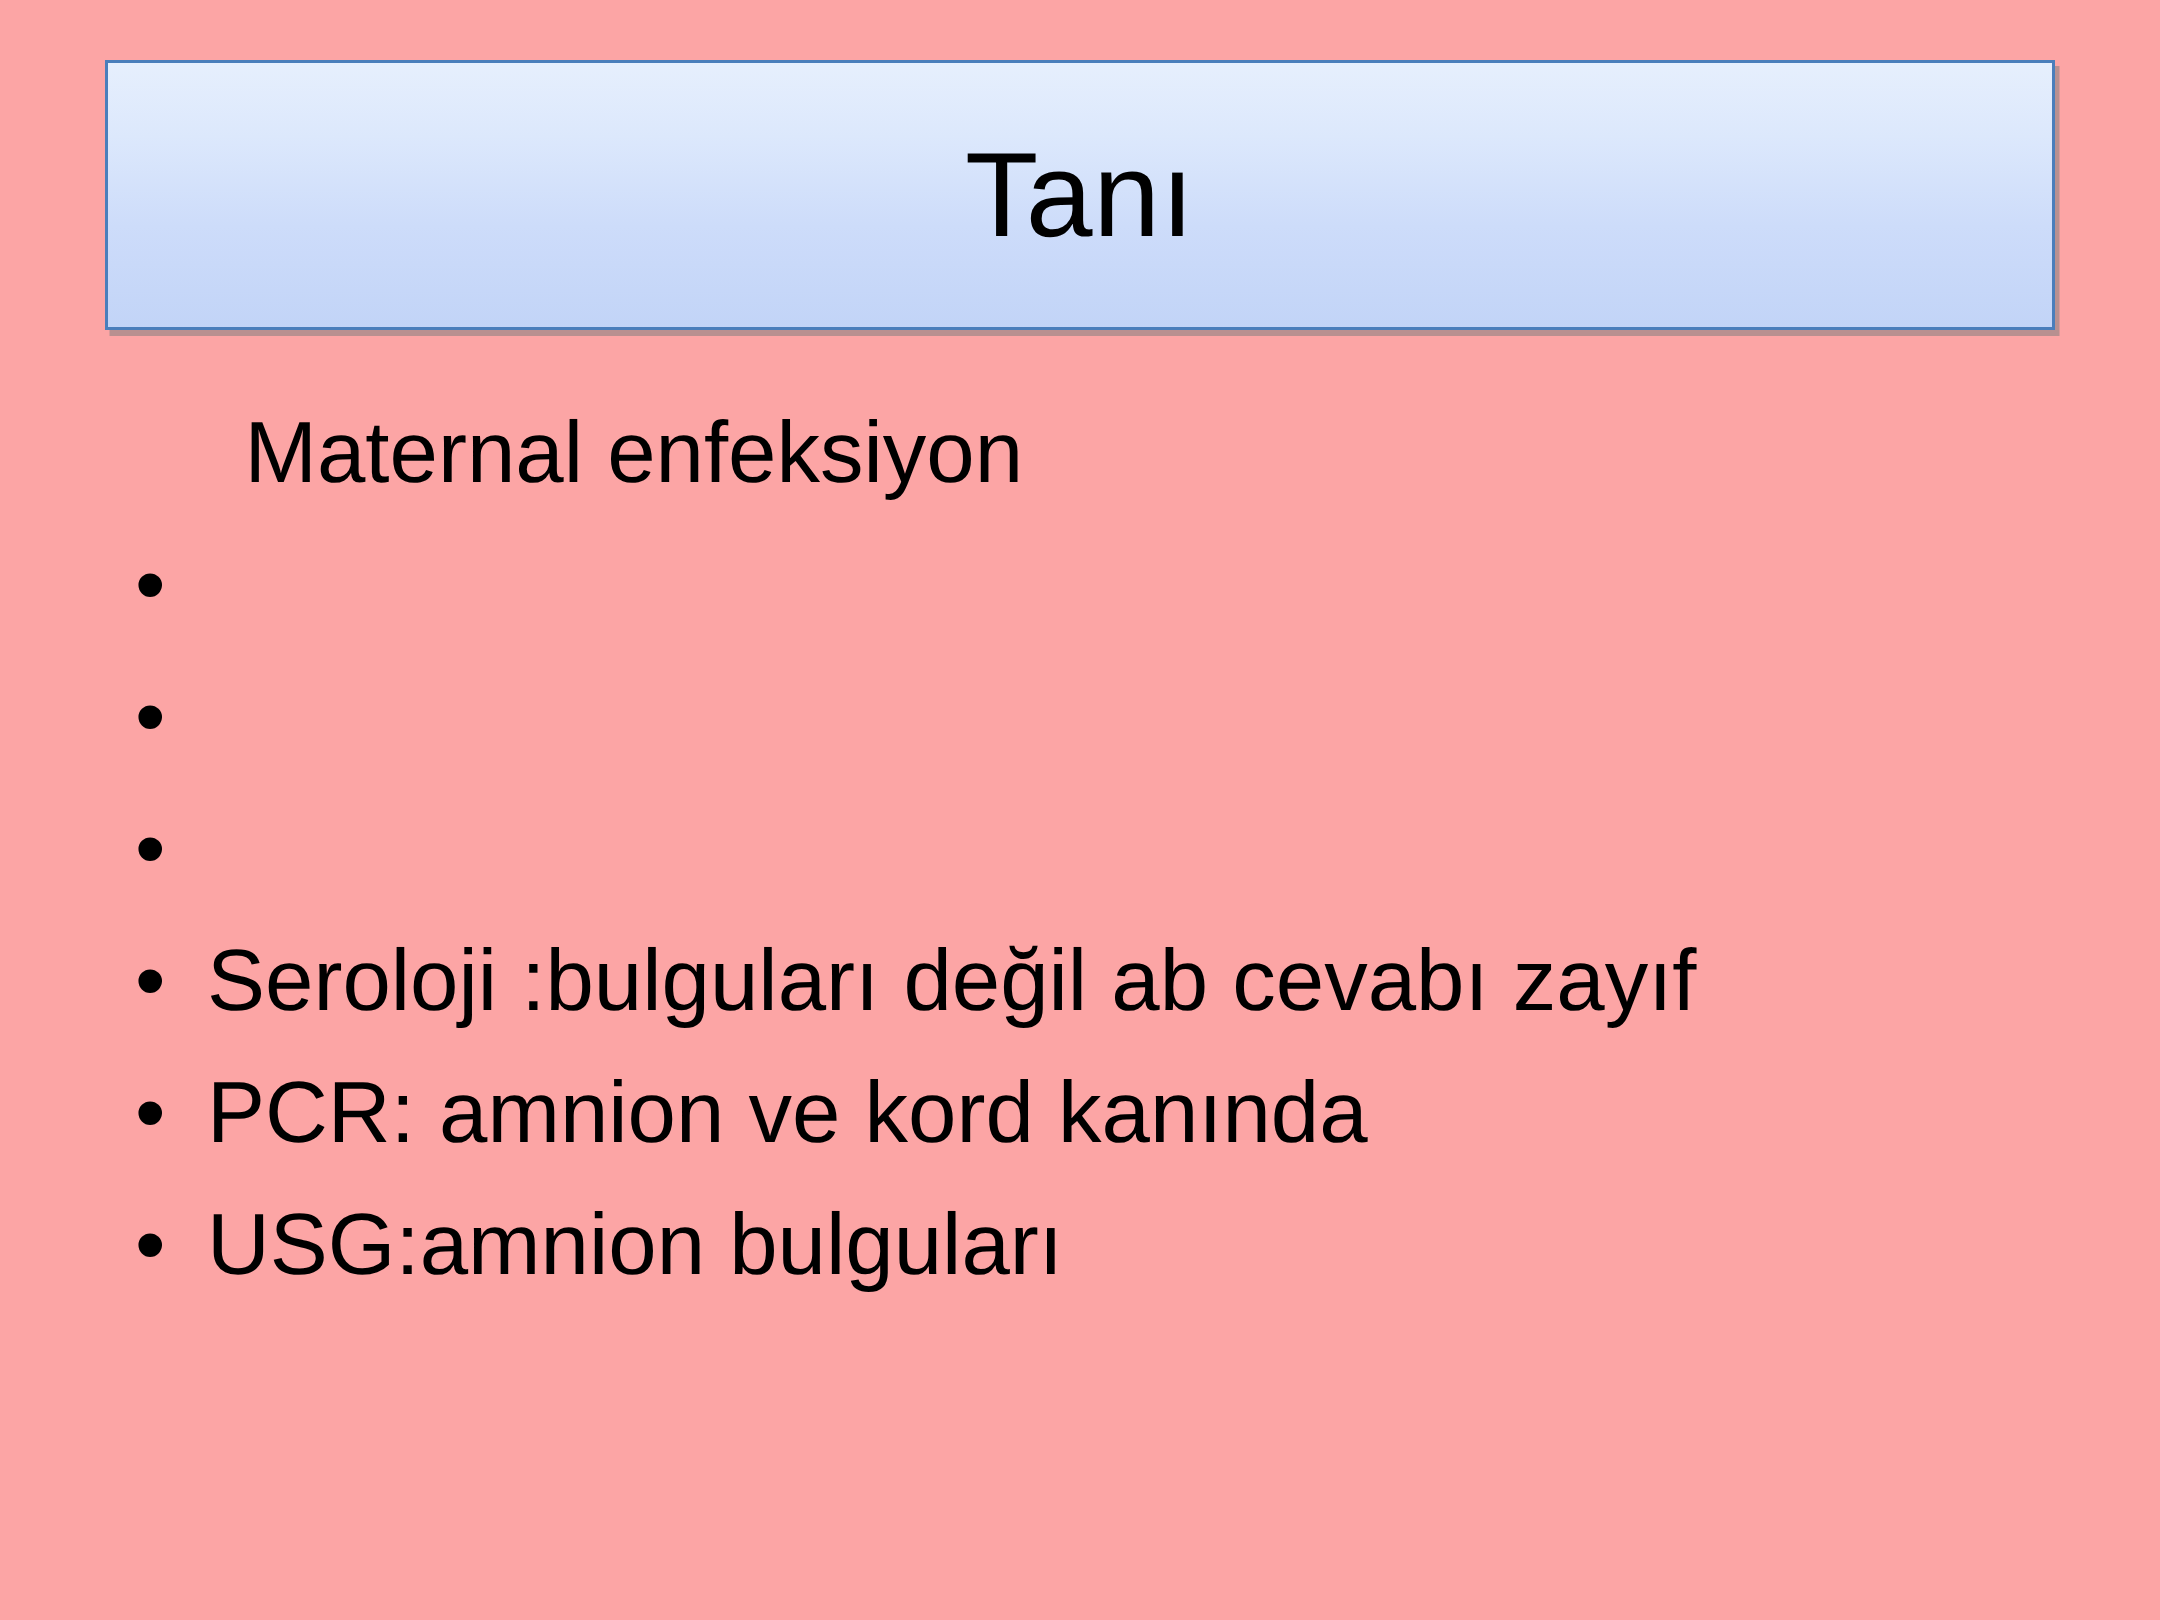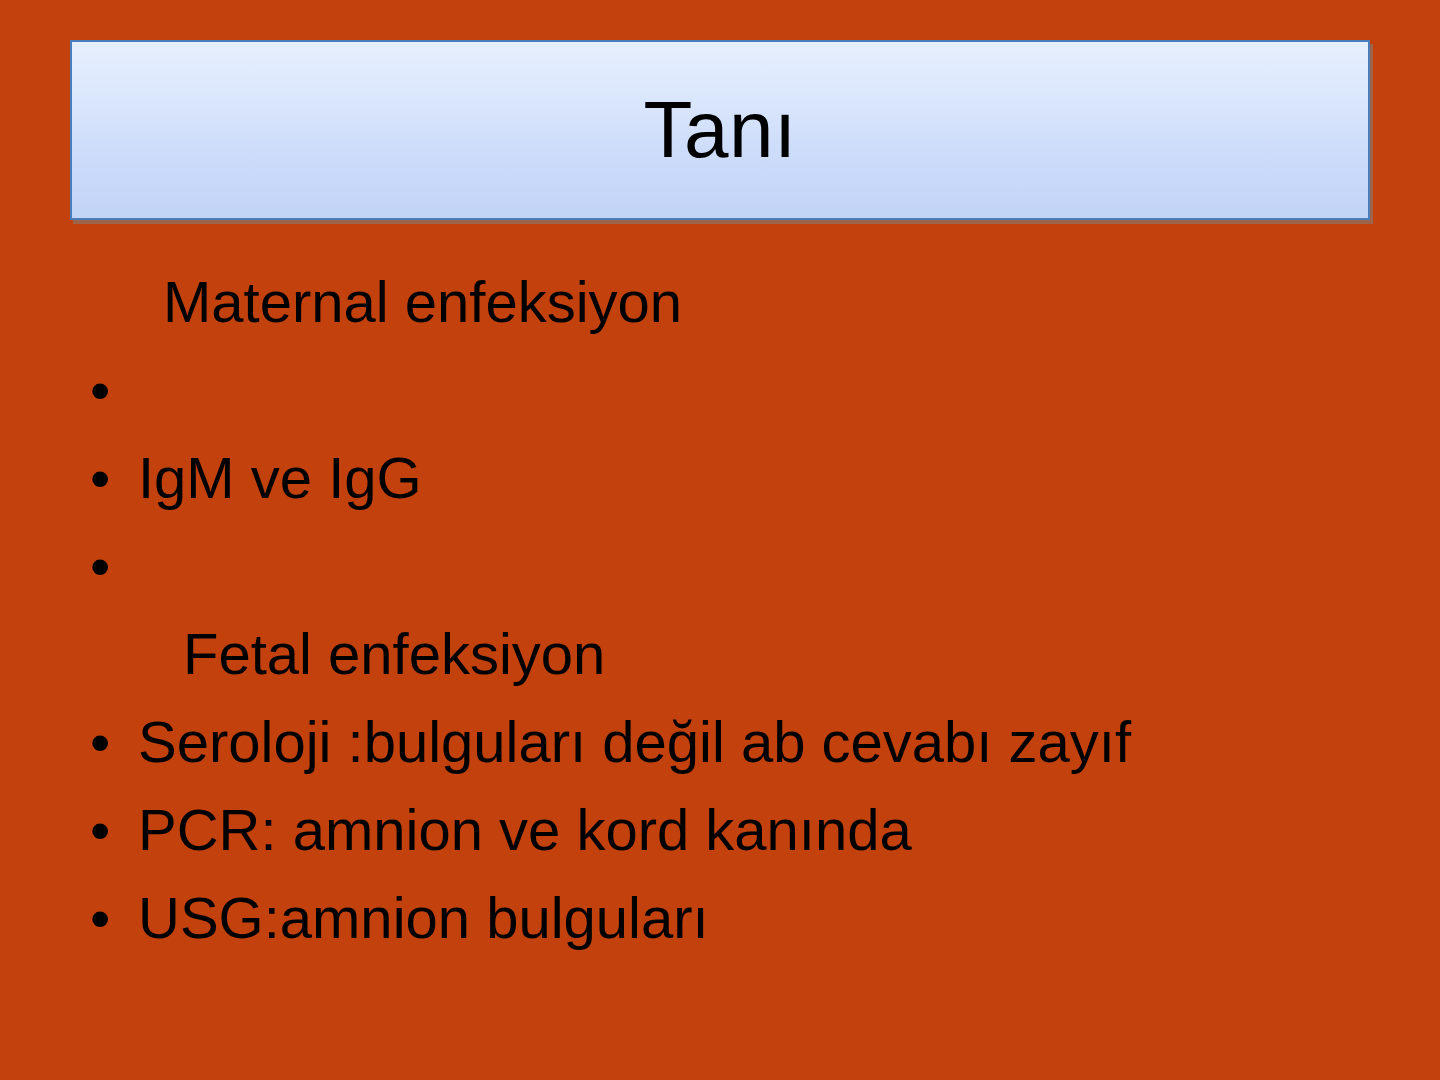--- a/index.html
+++ b/index.html
@@ -14,21 +14,21 @@
     position: relative;
     overflow: hidden;
     font-family: "Liberation Sans", "DejaVu Sans", sans-serif;
     color: #000000;
     -webkit-font-smoothing: antialiased;
   }
 
   .slide {
     position: absolute;
     inset: 0;
-    background: #c2410c;
+    background: #fca5a5;
   }
 
   
   .title-box {
     position: absolute;
     left: 70px;
     top: 40px;
     width: 1300px;
     height: 180px;
     box-sizing: border-box;
@@ -96,21 +96,20 @@
 <div class="slide">
 
   <div class="title-box">
     <div class="title-text">Tanı</div>
   </div>
 
   <div class="body-box">
 
   <div class="line plain-a"><span class="txt">Maternal enfeksiyon</span></div>
       <div class="line bulleted"><span class="bullet">•</span></div>
-      <div class="line bulleted"><span class="bullet">•</span><span class="txt">IgM ve IgG</span></div>
       <div class="line bulleted"><span class="bullet">•</span></div>
-      <div class="line plain-b"><span class="txt">Fetal enfeksiyon</span></div>
+      <div class="line bulleted"><span class="bullet">•</span></div>
       <div class="line bulleted"><span class="bullet">•</span><span class="txt">Seroloji :bulguları değil ab cevabı zayıf</span></div>
       <div class="line bulleted"><span class="bullet">•</span><span class="txt">PCR: amnion ve kord kanında</span></div>
       <div class="line bulleted"><span class="bullet">•</span><span class="txt">USG:amnion bulguları</span></div>
     </div>
 
 </div>
 
 </body></html>

